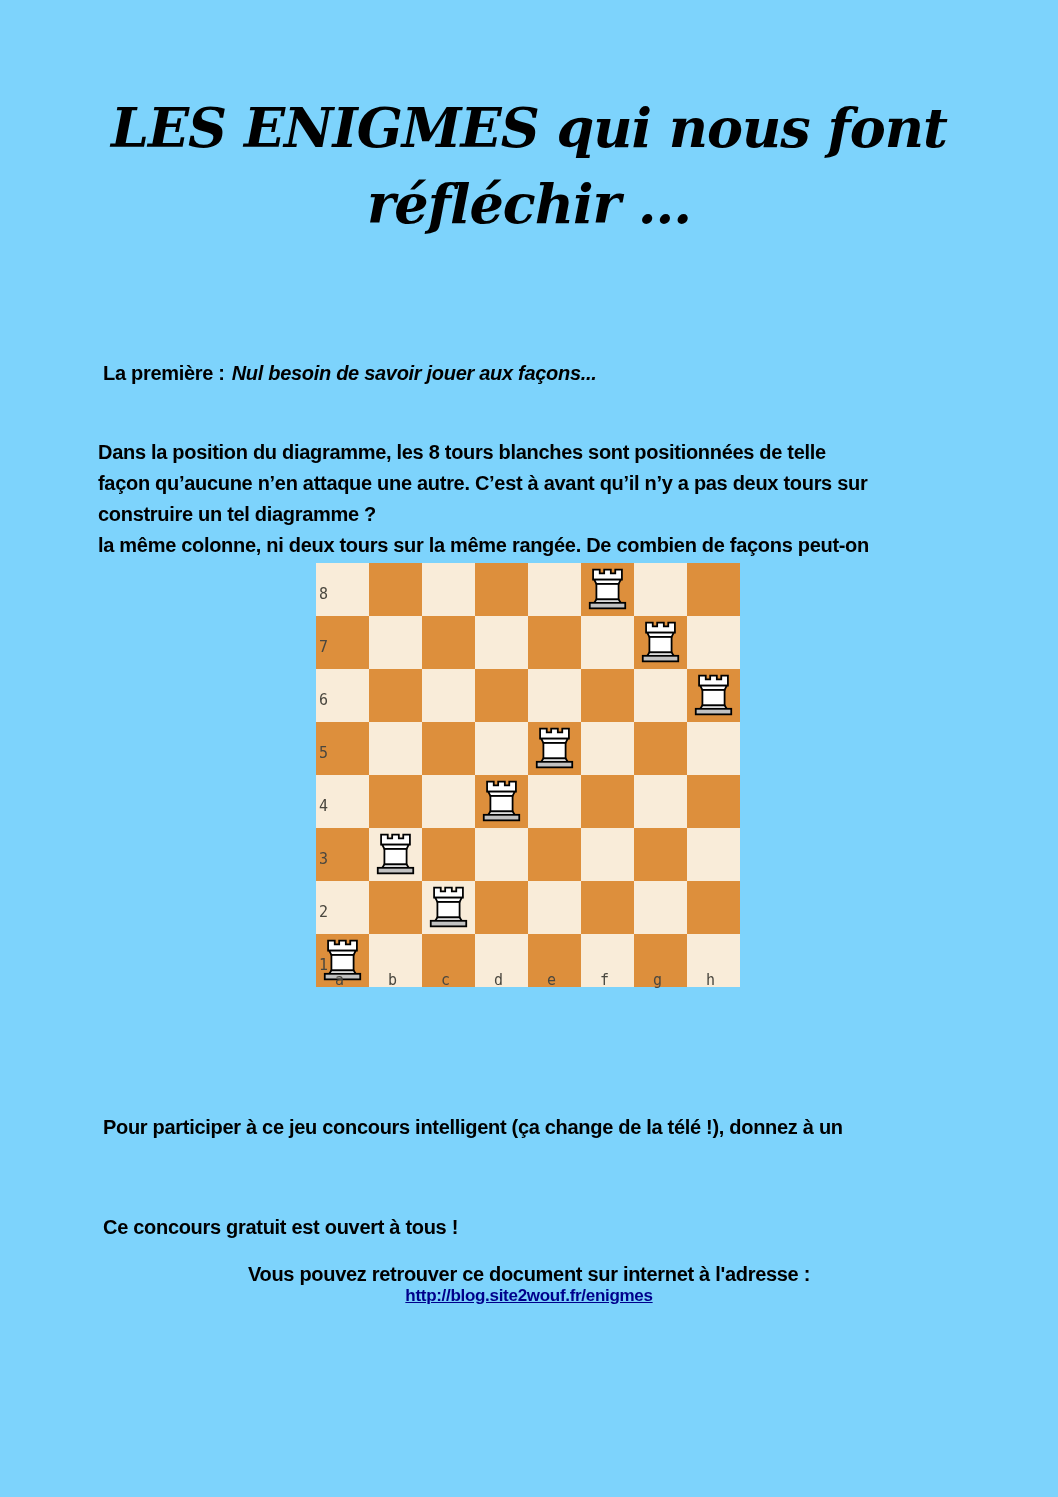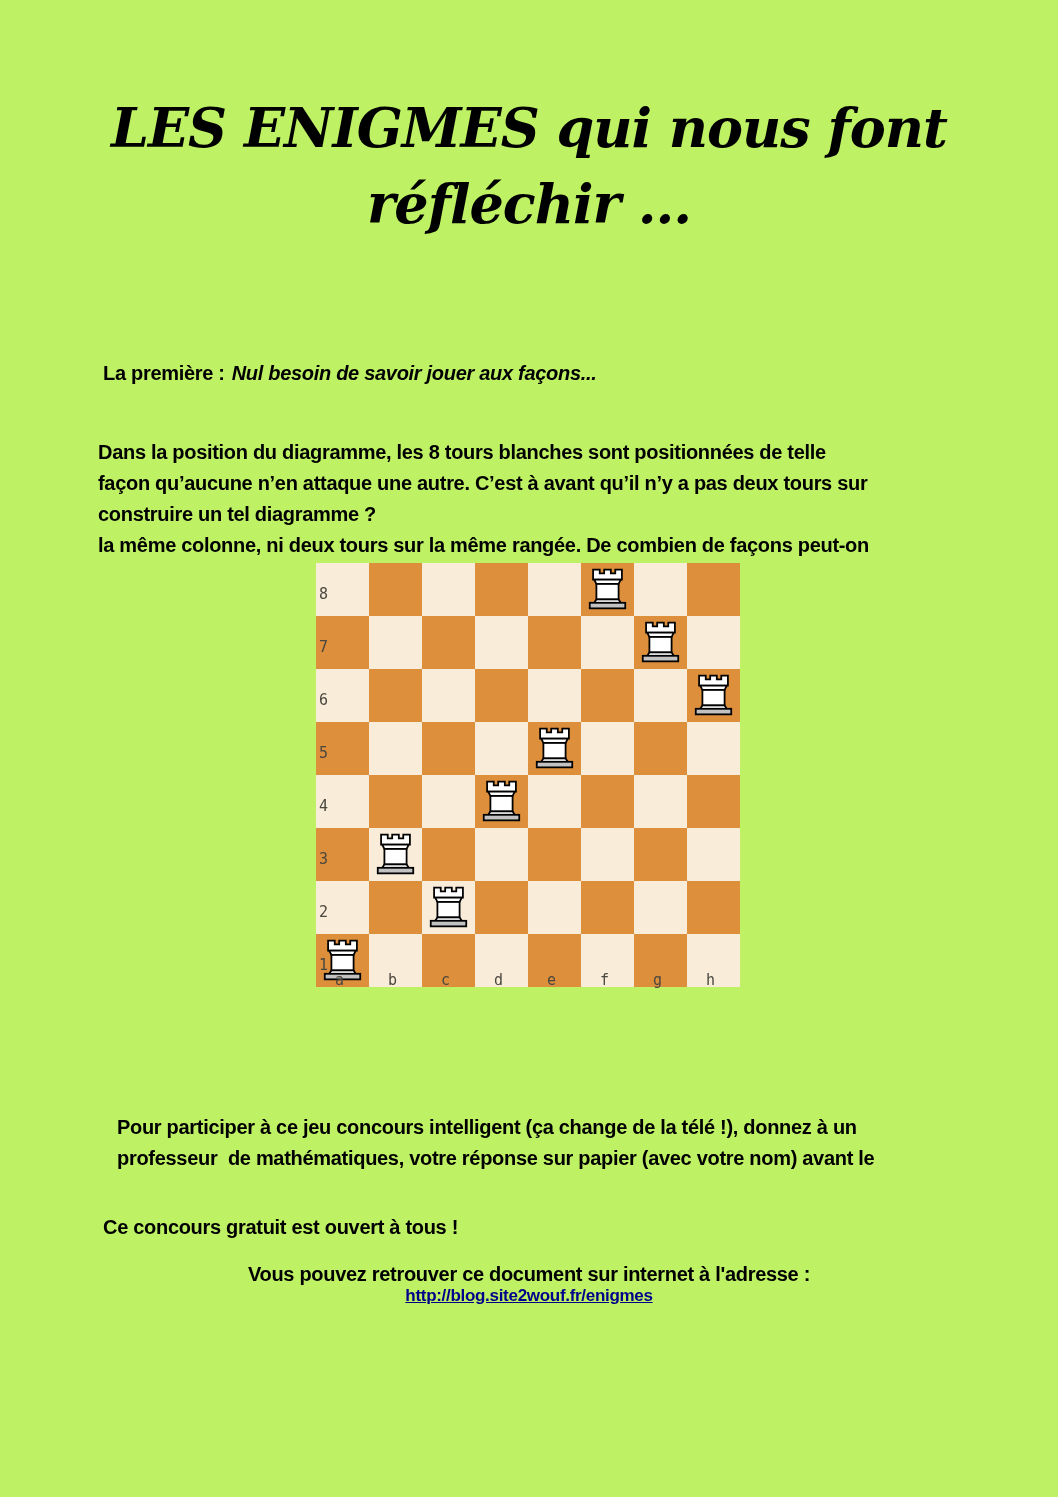--- a/index.html
+++ b/index.html
@@ -1,21 +1,21 @@
 <!DOCTYPE html>
 <html><head>
 <meta charset="utf-8">
 <style>
   * { margin:0; padding:0; box-sizing:border-box; }
   html,body { background:#ffffff; }
   body {
     width:1058px; height:1497px; position:relative;
     font-family:"Liberation Sans", sans-serif; color:#000;
   }
-  .page { position:absolute; inset:0; background:#bef264; overflow:hidden;text-decoration:underline; }
+  .page { position:absolute; inset:0; background:#7dd3fc; overflow:hidden;text-decoration:underline; }
 
   
   .title {
     position:absolute; top:90px; left:0; width:100%;
     text-align:center;
     font-family:"DejaVu Serif", serif;
     font-style:italic; font-weight:bold;
     font-size:54px; line-height:76px; letter-spacing:-1px;
     color:#000;
   }
@@ -23,21 +23,21 @@
 
   
   .bodytext {
     font-weight:bold; font-size:20px; line-height:31px;
     letter-spacing:-0.3px; color:#000;
   }
   .text-line { white-space:pre; }
   .intro { position:absolute; top:358px; left:103px; }
   .intro .intro-subtitle { font-style:italic; margin-left:7px; }
   .problem { position:absolute; top:437px; left:98px; width:900px; }
-  .participation { position:absolute; top:1112px; left:103px; width:900px;margin-left:14px; }
+  .participation { position:absolute; top:1112px; left:103px; width:900px; }
   .free-line { position:absolute; top:1212px; left:103px; }
   .notice { position:absolute; top:1259px; left:0; width:100%; text-align:center; }
   .link-line { position:absolute; top:1286px; left:0; width:100%; text-align:center; }
   .link-line a { font-weight:bold; font-size:17px; text-decoration:underline; letter-spacing:-0.3px; }
 
   
   .board {
     position:absolute; left:316px; top:563px;
     width:424px; height:424px;
     display:grid;
@@ -250,21 +250,20 @@
       <div class="board-label file-label" style="left: 103px;">c</div>
       <div class="board-label file-label" style="left: 156px;">d</div>
       <div class="board-label file-label" style="left: 209px;">e</div>
       <div class="board-label file-label" style="left: 262px;">f</div>
       <div class="board-label file-label" style="left: 315px;">g</div>
       <div class="board-label file-label" style="left: 368px;">h</div>
     </div>
 
   <div class="participation bodytext">
       <div class="text-line">Pour participer à ce jeu concours intelligent (ça change de la télé !), donnez à un</div>
-      <div class="text-line">professeur  de mathématiques, votre réponse sur papier (avec votre nom) avant le</div>
     </div>
 
   <p class="free-line bodytext">Ce concours gratuit est ouvert à tous !</p>
 
   <p class="notice bodytext">Vous pouvez retrouver ce document sur internet à l'adresse :</p>
 
   <p class="link-line"><a href="#" style="color: rgb(0, 0, 139);">http://blog.site2wouf.fr/enigmes</a></p>
 
 </div>
 

